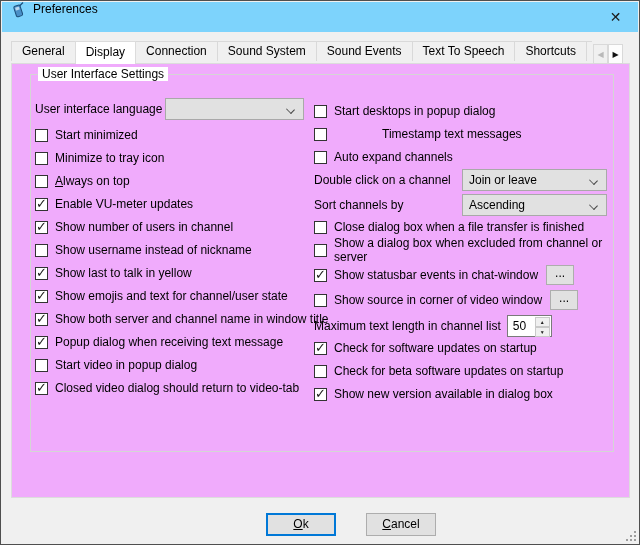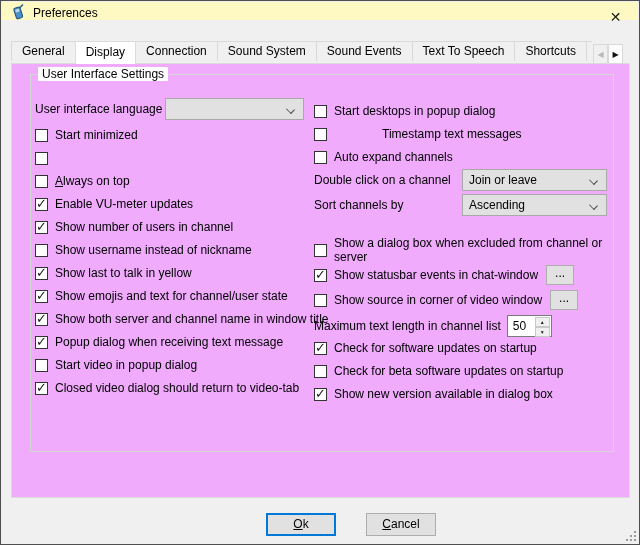--- a/index.html
+++ b/index.html
@@ -12,23 +12,23 @@
   }
   .window {
     position: relative;
     width: 640px; height: 545px;
     background: #f0f0f0;
     border: 1px solid #4f4f4f;
     overflow: hidden;
   }
   
   .titlebar {
-    position: absolute; left:1px; top:1px; right:1px; height:18px;
-    background:#fef9c3;
-    display:flex; align-items:flex-end;
+    position: absolute; left:1px; top:1px; right:1px; height:30px;
+    background:#7dd3fc;
+    display:flex; align-items:flex-start;
   }
   .titlebar .app-icon { width:16px; height:16px; margin-left:8px; flex:0 0 auto; }
   .titlebar .title-text { margin-left:7px; font-size:12px; }
   .close-btn {
     position:absolute; right:0; top:0; width:45px; height:30px;
     display:flex; align-items:center; justify-content:center;
     font-size:14px; color:#1a1a1a; cursor:default;
   }
   
   .tabstrip {
@@ -167,20 +167,21 @@
         <span class="chev"></span>
       </div>
     </div>
 
     <div class="row" style="left:23px; top:62px;">
       <span class="cb"></span>
       <span>Start minimized</span>
     </div>
     <div class="row" style="left:23px; top:85px;">
       <span class="cb"></span>
+      <span>Minimize to tray icon</span>
     </div>
     <div class="row" style="left:23px; top:108px;">
       <span class="cb"></span>
       <span><u>A</u>lways on top</span>
     </div>
     <div class="row" style="left:23px; top:131px;">
       <span class="cb checked"></span>
       <span>Enable VU-meter updates</span>
     </div>
     <div class="row" style="left:23px; top:154px;">
@@ -237,20 +238,24 @@
       </div>
     </div>
     <div class="row" style="left:302px; top:130px; height:22px;">
       <span style="width:148px;">Sort channels by</span>
       <div class="combo" style="width:145px;">
         <span class="combo-value">Ascending</span>
         <span class="chev"></span>
       </div>
     </div>
 
+    <div class="row" style="left:302px; top:154px;">
+      <span class="cb"></span>
+      <span>Close dialog box when a file transfer is finished</span>
+    </div>
     <div class="row" style="left:302px; top:177px;">
       <span class="cb"></span>
       <span>Show a dialog box when excluded from channel or server</span>
     </div>
 
     <div class="row" style="left:302px; top:201px; height:20px;">
       <span class="cb checked"></span>
       <span>Show statusbar events in chat-window</span>
       <div class="dots-btn">...</div>
     </div>

